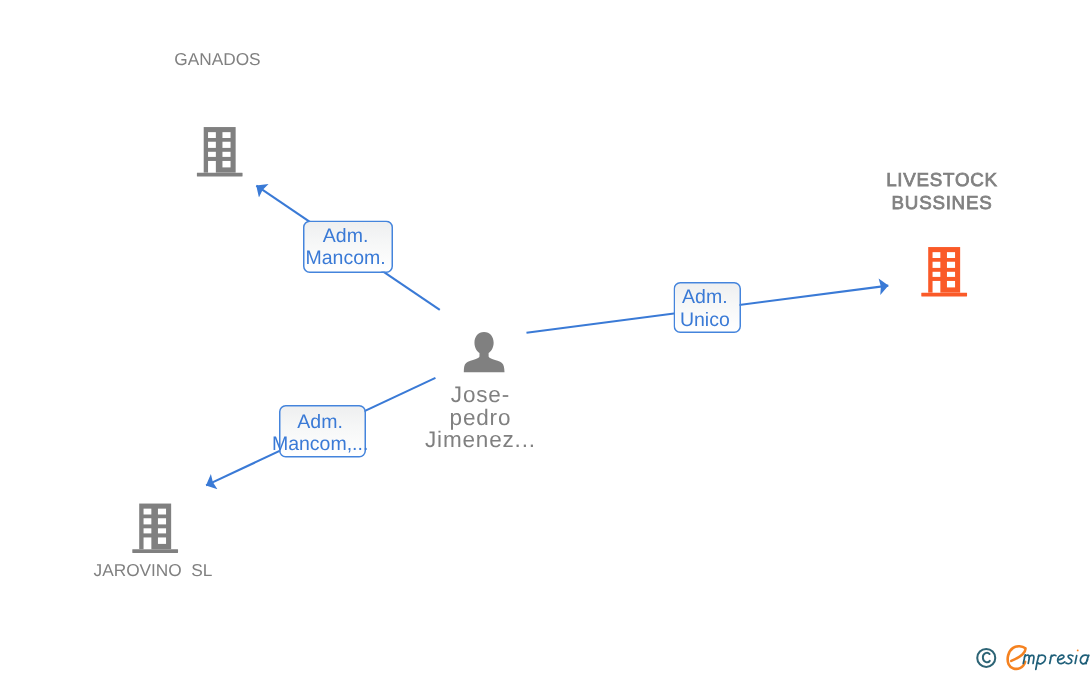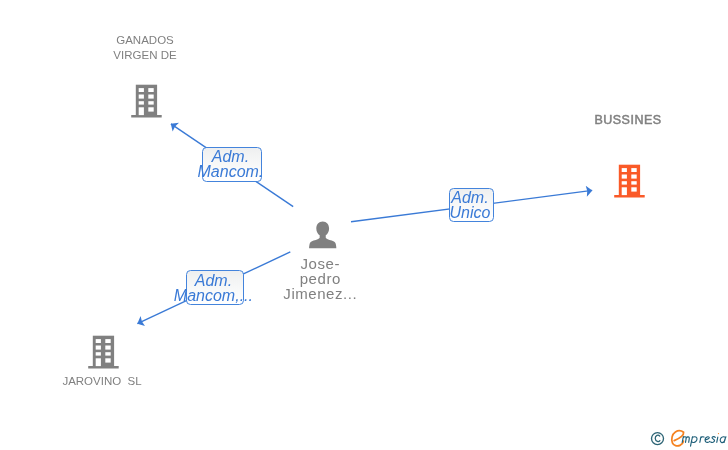--- a/index.html
+++ b/index.html
@@ -8,23 +8,23 @@
        font-family:"Liberation Sans",sans-serif;}
   #stage{position:relative;width:728px;height:388px;background:#fff;transform:translateZ(0);}
   svg.layer{position:absolute;left:0;top:0;width:728px;height:450px;}
   .nodelabel{position:absolute;text-align:center;color:#808080;
              font-size:11.5px;line-height:15.2px;
              will-change:transform;}
   .nodelabel>div{white-space:pre;}
   .edgebox{position:absolute;box-sizing:border-box;
            border:1.3px solid #4484dc;border-radius:4.5px;
            background:linear-gradient(180deg,#eeeff0 0%,#f6f7f7 42%,#ffffff 100%);
-           color:#3a7ad6;font-size:16px;text-align:center;
+           color:#3a7ad6;font-size:13px;text-align:center;
            display:flex;flex-direction:column;align-items:center;justify-content:center;
-           line-height:15px;will-change:transform;font-style:italic;}
+           line-height:15px;will-change:transform;}
   .edgebox>div{white-space:pre;position:relative;right:1.6px;}
   .wm{position:absolute;left:650px;top:426px;width:78px;height:24px;}
 </style>
 </head>
 <body>
 
 <div id="stage">
 
   <svg class="layer" viewBox="0 0 728 450" width="728" height="450">
     <defs>
@@ -34,40 +34,40 @@
     </defs>
     <g stroke="#3a7ad6" stroke-width="1.4" fill="none">
       <line x1="293.2" y1="206.6" x2="170.9" y2="123.8" marker-end="url(#ah)"></line>
       <line x1="351" y1="221.8" x2="592.2" y2="190.4" marker-end="url(#ah)"></line>
       <line x1="290.3" y1="251.9" x2="137.4" y2="323.6" marker-end="url(#ah)"></line>
     </g>
   </svg>
 
   <div class="nodelabel" style="left:95px;top:33px;width:100px;">
     <div>GANADOS</div>
-    <div>VIRGEN DE</div>
   </div>
   <svg class="icon-building" style="position:absolute;left:131.4px;top:84.3px;" width="32" height="35" viewBox="0 0 32 35">
     <g fill="#808080">
       <rect x="4.8" y="0.7" width="21.3" height="30.4"></rect>
       <rect x="0.2" y="31.1" width="30.5" height="2.5" rx="0.25"></rect>
     </g>
     <g fill="#ffffff">
       <rect x="7.7" y="4.1" width="5.2" height="3.9"></rect>
       <rect x="17.3" y="4.1" width="5.4" height="3.9"></rect>
       <rect x="7.7" y="10.5" width="5.2" height="4.1"></rect>
       <rect x="17.3" y="10.5" width="5.4" height="4.1"></rect>
       <rect x="7.7" y="17.2" width="5.2" height="3.4"></rect>
       <rect x="17.3" y="17.2" width="5.4" height="3.4"></rect>
       <rect x="7.7" y="23.3" width="5.2" height="7.8"></rect>
       <rect x="17.3" y="23.3" width="5.4" height="4.3"></rect>
     </g>
   </svg>
 
   <div class="nodelabel" style="left:578px;top:113px;width:100px;font-size:12.5px;line-height:15.3px;letter-spacing:0.5px;-webkit-text-stroke:0.5px #808080;">
+    <div>LIVESTOCK</div>
     <div>BUSSINES</div>
   </div>
   <svg class="icon-building" style="position:absolute;left:614.3px;top:164.2px;" width="32" height="35" viewBox="0 0 32 35">
     <g fill="#FA5A28">
       <rect x="4.8" y="0.7" width="21.3" height="30.4"></rect>
       <rect x="0.2" y="31.1" width="30.5" height="2.5" rx="0.25"></rect>
     </g>
     <g fill="#ffffff">
       <rect x="7.7" y="4.1" width="5.2" height="3.9"></rect>
       <rect x="17.3" y="4.1" width="5.4" height="3.9"></rect>

